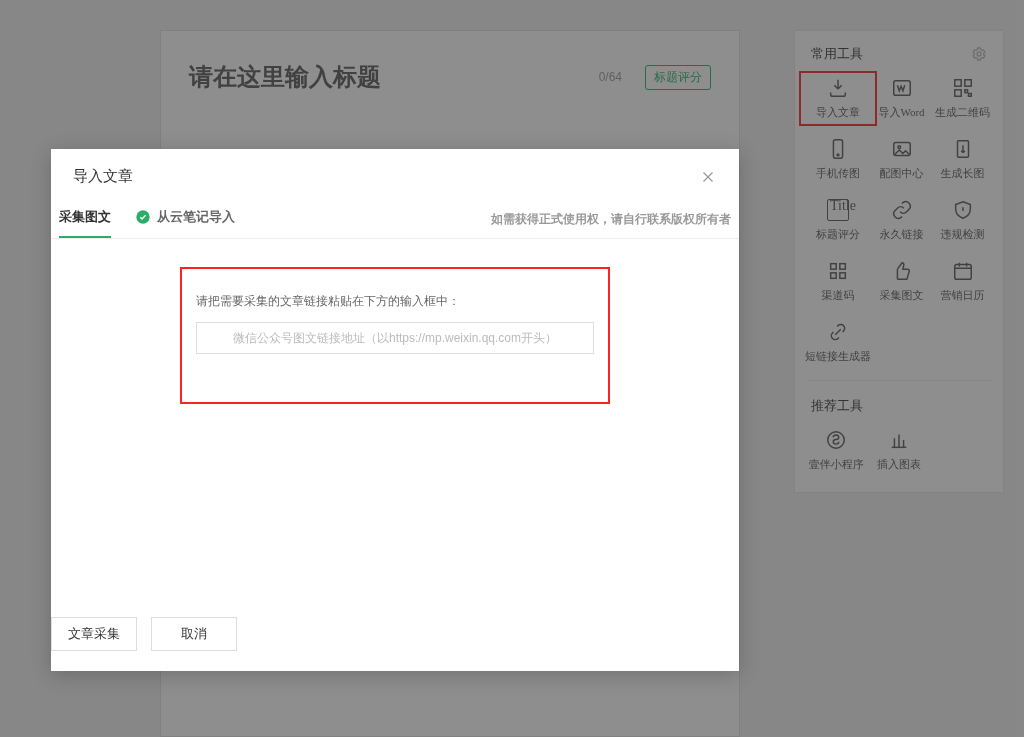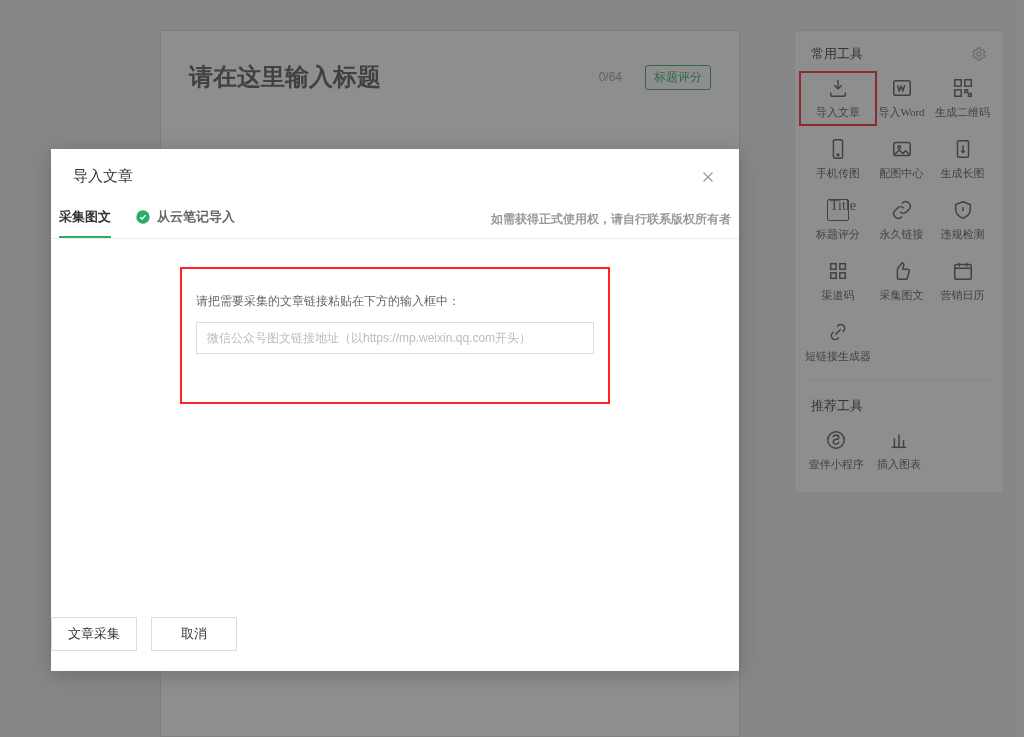--- a/index.html
+++ b/index.html
@@ -137,20 +137,21 @@
   }
   .collect-label { font-size: 12px; color: #666; }
   .collect-input {
     width: 100%;
     margin-top: 12px;
     border: 1px solid #ddd;
     padding: 8px 10px;
     font-size: 12px;
     color: #15803d;
     outline: none;
+    text-align: center;
   }
   .collect-input::placeholder { color: #bbb; }
 
   .modal-footer {
     display: flex; justify-content: flex-start; gap: 14px;
     padding: 16px 5px 20px 0;
   }
   .btn {
     min-width: 86px;
     padding: 7px 14px;

